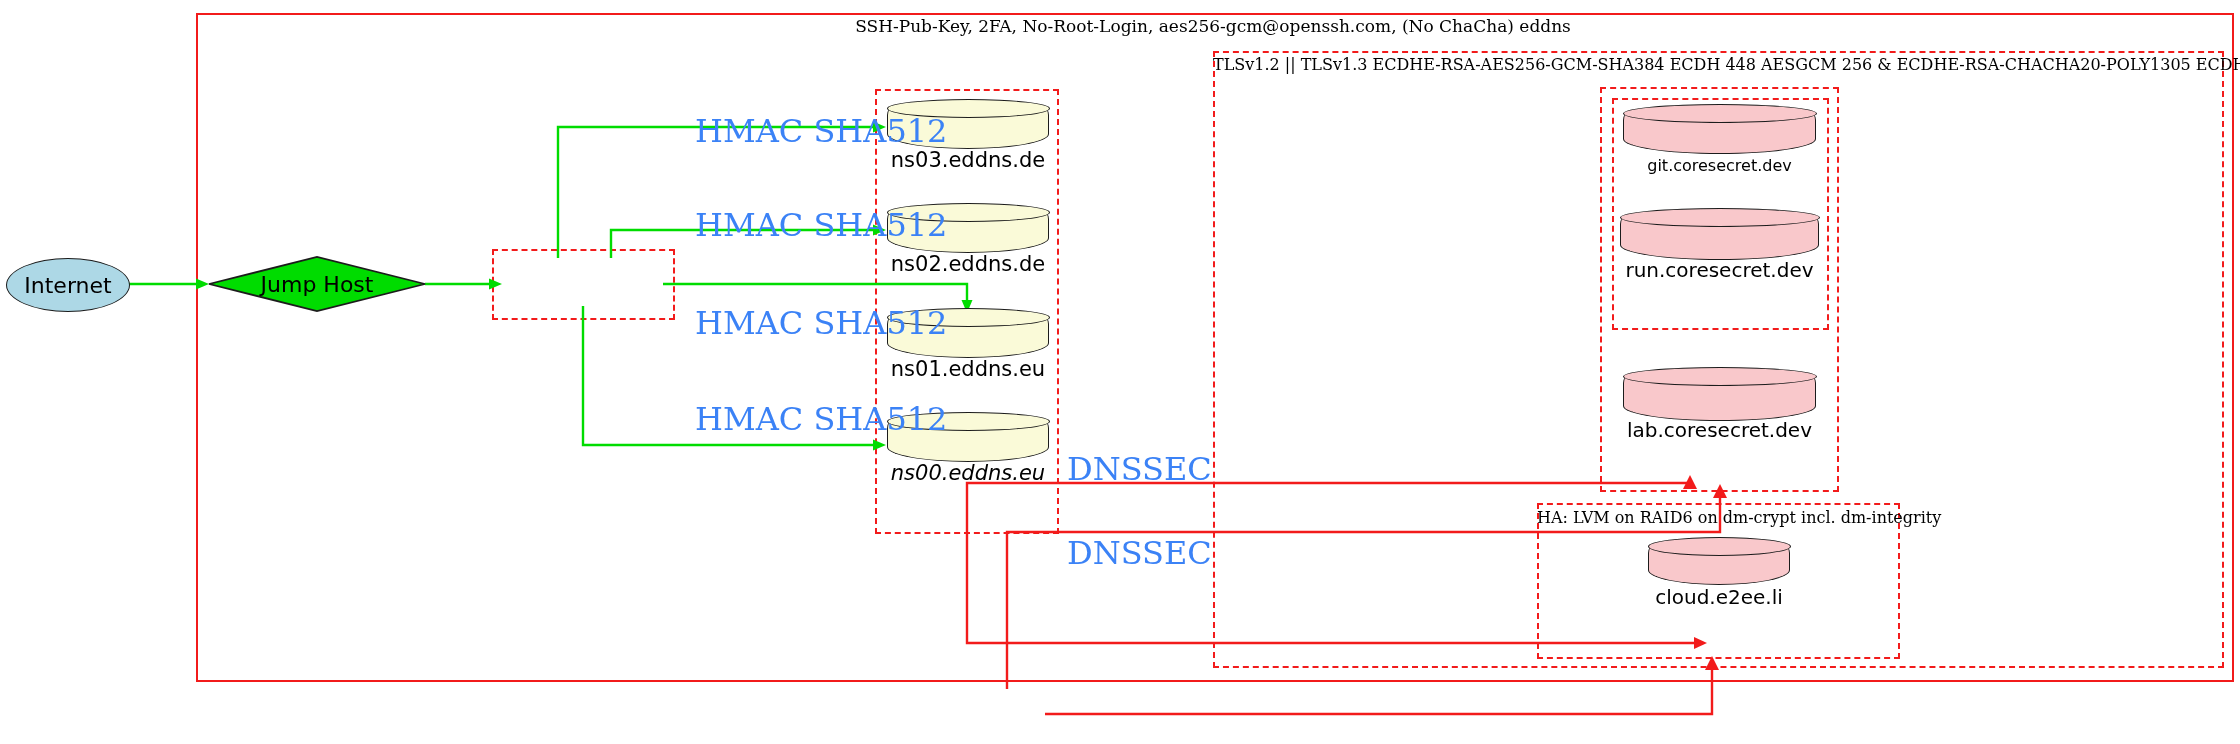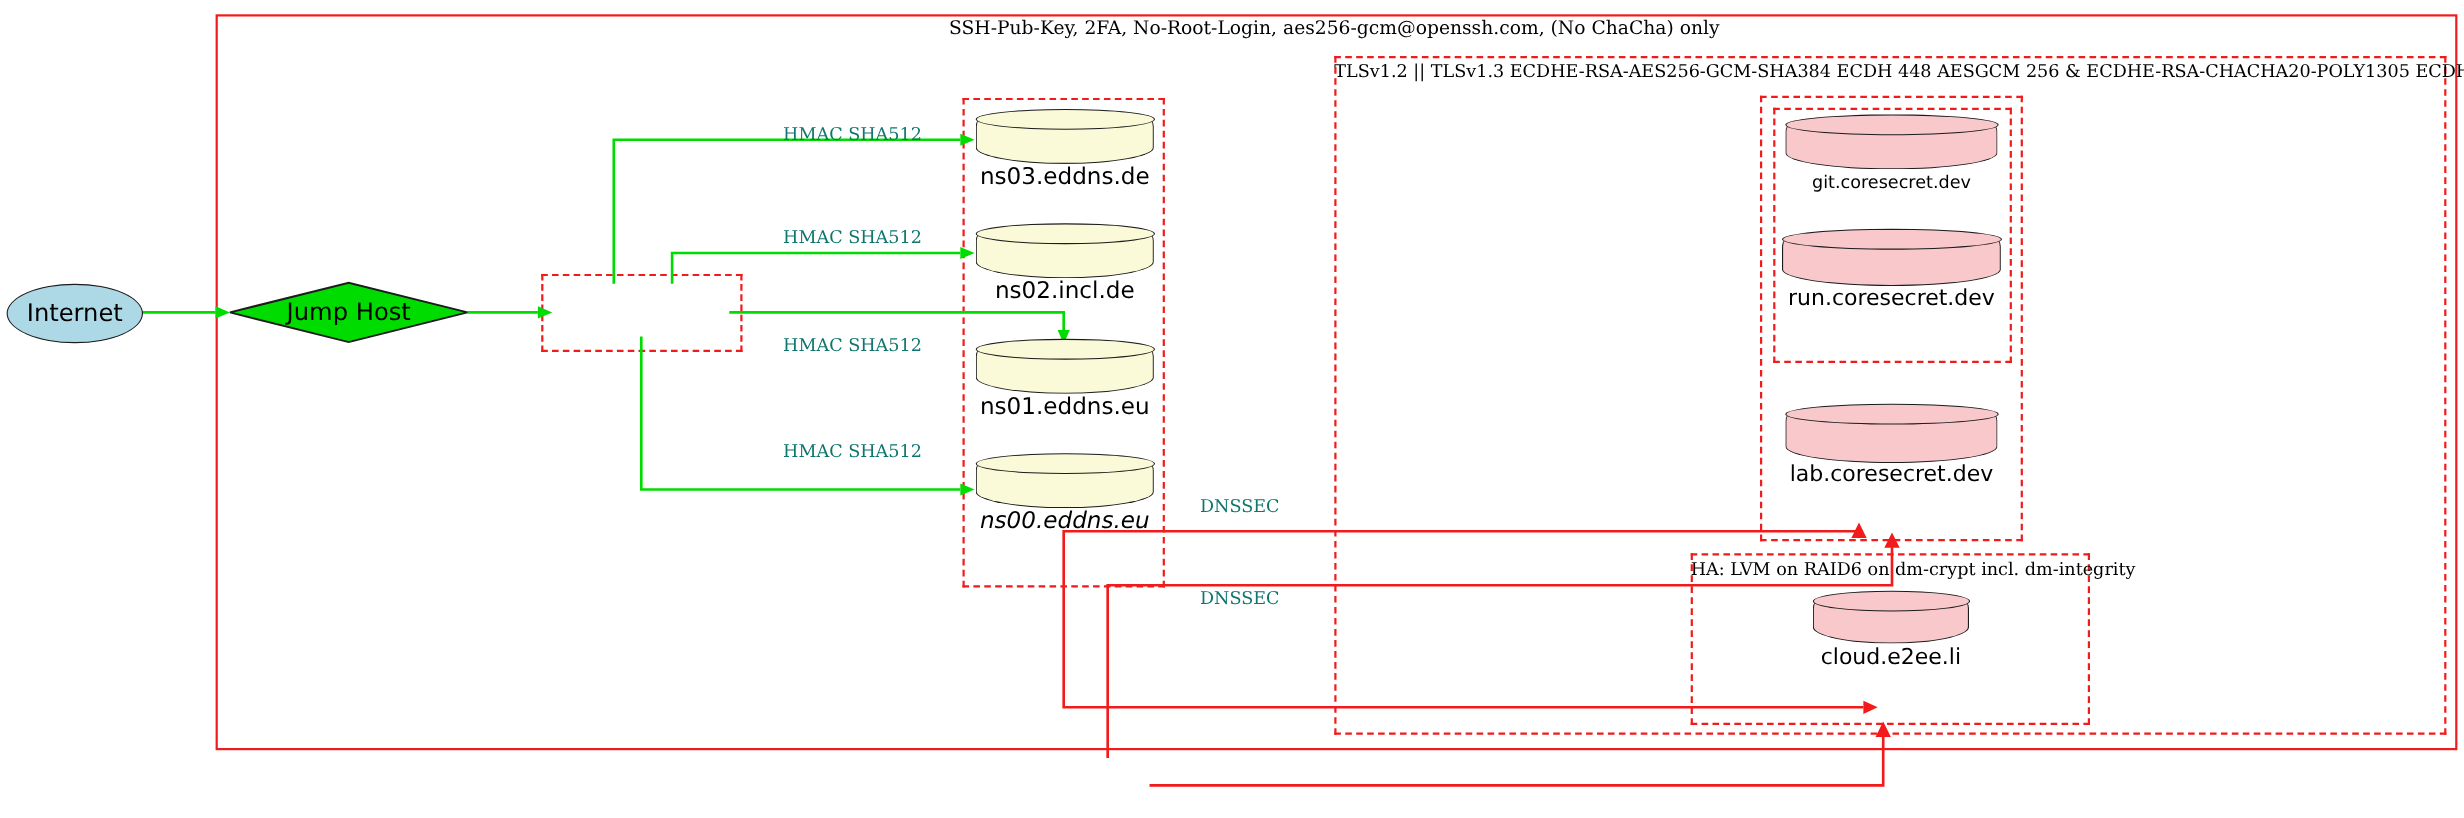--- a/index.html
+++ b/index.html
@@ -16,37 +16,37 @@
   .ell{border:1.6px solid #1c1c1c;border-radius:50%;background:#add8e6;font-size:22px;}
   .cyl{border:1.5px solid #1c1c1c;border-top:none;background:#fafad8;
        border-radius:5px 5px 50% 50%/7px 7px 15px 15px;font-size:21px;}
   .cyl::before{content:"";position:absolute;left:-1.5px;right:-1.5px;top:-9px;height:17px;
        background:inherit;border:1.5px solid #1c1c1c;border-radius:50%;}
   .cyl span{position:relative;z-index:1;top:12px;margin-top:40px;}
   .fill-lav{background:#e6e6fa;}
   .fill-pink{background:#f9c8cb;}
   .diamond-label{position:absolute;z-index:3;display:flex;align-items:center;justify-content:center;
        font-size:22px;color:#000;white-space:nowrap;}
-  .elabel{position:absolute;z-index:4;font-family:"DejaVu Serif",serif;font-size:16px;color:#0f766e;
-       text-align:center;white-space:nowrap;}
+  .elabel{position:absolute;z-index:4;font-family:"DejaVu Serif",serif;font-size:32px;color:#3b82f6;
+       text-align:right;white-space:nowrap;}
 </style>
 </head>
 <body>
 
 <div id="canvas">
 
   <div class="box solid" style="left:196px;top:13px;width:2034px;height:665px;"></div>
   <div class="box dashed" style="left:1213px;top:51px;width:1007px;height:613px;"></div>
   <div class="box dashed" style="left:492px;top:249px;width:179px;height:67px;"></div>
   <div class="box dashed" style="left:875px;top:89px;width:180px;height:441px;"></div>
   <div class="box dashed" style="left:1600px;top:87px;width:235px;height:401px;"></div>
   <div class="box dashed" style="left:1612px;top:98px;width:213px;height:228px;"></div>
   <div class="box dashed" style="left:1537px;top:503px;width:359px;height:152px;"></div>
 
-  <div class="clabel" style="left:196px;top:16px;width:2034px;font-size:17px;">SSH-Pub-Key, 2FA, No-Root-Login, aes256-gcm@openssh.com, (No ChaCha) only</div>
+  <div class="clabel" style="left:196px;top:16px;width:2034px;font-size:17px;">SSH-Pub-Key, 2FA, No-Root-Login, aes256-gcm@openssh.com, (No ChaCha) eddns</div>
   <div class="clabel" style="left:1213px;top:55px;width:1007px;font-size:16px;">TLSv1.2 || TLSv1.3 ECDHE-RSA-AES256-GCM-SHA384 ECDH 448 AESGCM 256 &amp; ECDHE-RSA-CHACHA20-POLY1305 ECDH 448 ChaCha20 256</div>
   <div class="clabel" style="left:1537px;top:508px;width:359px;font-size:16px;">HA: LVM on RAID6 on dm-crypt incl. dm-integrity</div>
 
   <svg id="edges" width="2240" height="744" viewBox="0 0 2240 744">
 
     <g stroke="#00dc00" stroke-width="2.4" fill="none">
       <path d="M128,284 L196,284"></path>
       <path d="M425,284 L489,284"></path>
       <path d="M558,258 L558,127 L873,127"></path>
       <path d="M611,258 L611,230 L873,230"></path>
@@ -84,21 +84,21 @@
 
   <div class="diamond-label" style="left:237px;top:270px;width:160px;height:28px;">
     <span>Jump Host</span>
   </div>
 
 
   <div class="node cyl" style="left:887px;top:108px;width:160px;height:40px;">
     <span>ns03.eddns.de</span>
   </div>
   <div class="node cyl" style="left:887px;top:212px;width:160px;height:40px;">
-    <span>ns02.incl.de</span>
+    <span>ns02.eddns.de</span>
   </div>
   <div class="node cyl" style="left:887px;top:317px;width:160px;height:40px;">
     <span>ns01.eddns.eu</span>
   </div>
   <div class="node cyl" style="left:887px;top:421px;width:160px;height:40px;font-style:italic;">
     <span>ns00.eddns.eu</span>
   </div>
 
   <div class="node cyl fill-pink" style="left:1623px;top:113px;width:191px;height:40px;font-size:16px;">
     <span>git.coresecret.dev</span>

